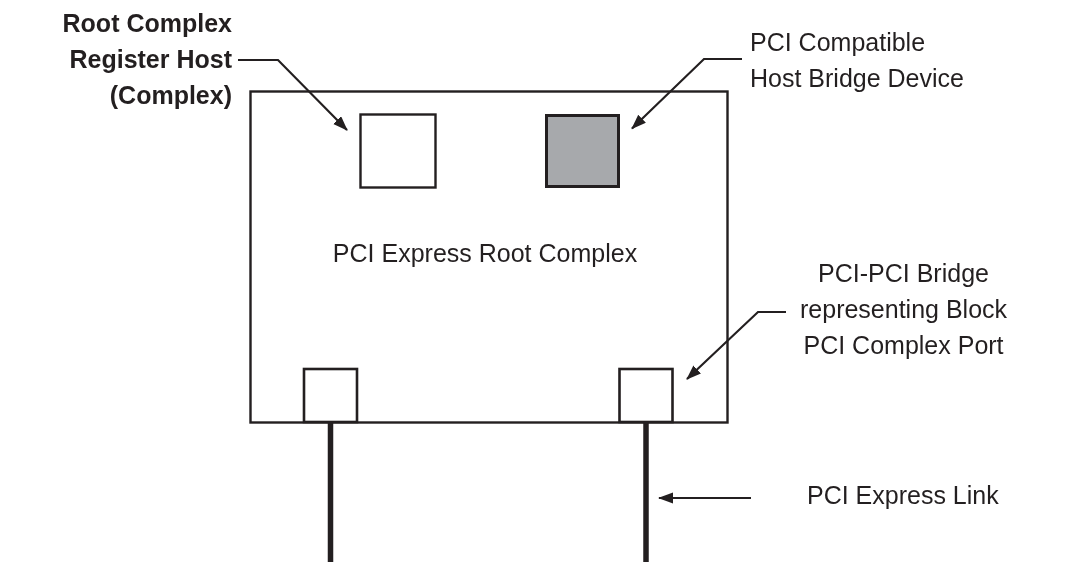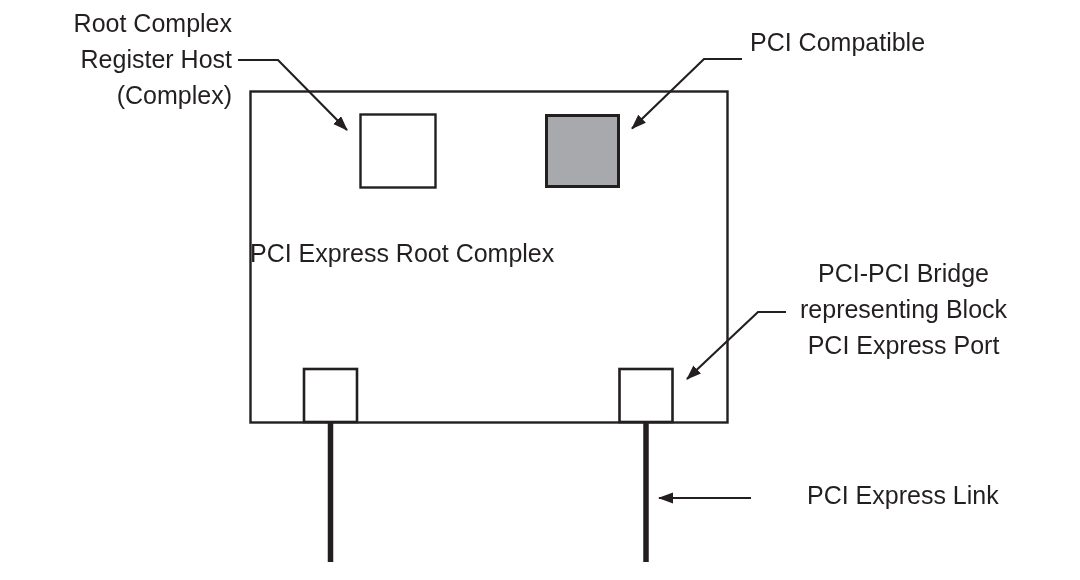--- a/index.html
+++ b/index.html
@@ -21,27 +21,27 @@
   .box{stroke:var(--line);fill:#ffffff;}
   .box-gray{stroke:var(--line);fill:var(--gray);}
   .ah{fill:var(--line);stroke:none;}
   .label{
     position:absolute;
     font-size:25px;
     line-height:36px;
     white-space:nowrap;
   }
   .label span{display:block;}
-  .t-right{text-align:right;}
+  .t-right{text-align:right;font-weight:bold;}
   .t-left{text-align:left;}
   .title{
     position:absolute;
     left:250px;top:235px;width:470px;
     font-size:25px;line-height:36px;
-    white-space:nowrap;
+    text-align:center;white-space:nowrap;
   }
 </style>
 </head>
 <body>
 
 <div class="stage">
 
   <svg class="shapes" viewBox="0 0 1080 580" xmlns="http://www.w3.org/2000/svg">
     <defs>
       <marker id="ah" markerUnits="userSpaceOnUse" markerWidth="16" markerHeight="12" refX="14" refY="5.5" orient="auto">
@@ -70,25 +70,26 @@
   <div class="title">PCI Express Root Complex</div>
 
   <div class="label t-right" style="top:5px;right:848px;">
     <span>Root Complex</span>
     <span>Register Host</span>
     <span>(Complex)</span>
   </div>
 
   <div class="label t-left" style="left:750px;top:24px;">
     <span>PCI Compatible</span>
+    <span>Host Bridge Device</span>
   </div>
 
   <div class="label t-left" style="left:800px;top:255px;text-align:center;">
     <span>PCI-PCI Bridge</span>
     <span>representing Block</span>
-    <span>PCI Express Port</span>
+    <span>PCI Complex Port</span>
   </div>
 
   <div class="label t-left" style="left:807px;top:477px;">
     <span>PCI Express Link</span>
   </div>
 
 </div>
 
 </body></html>

